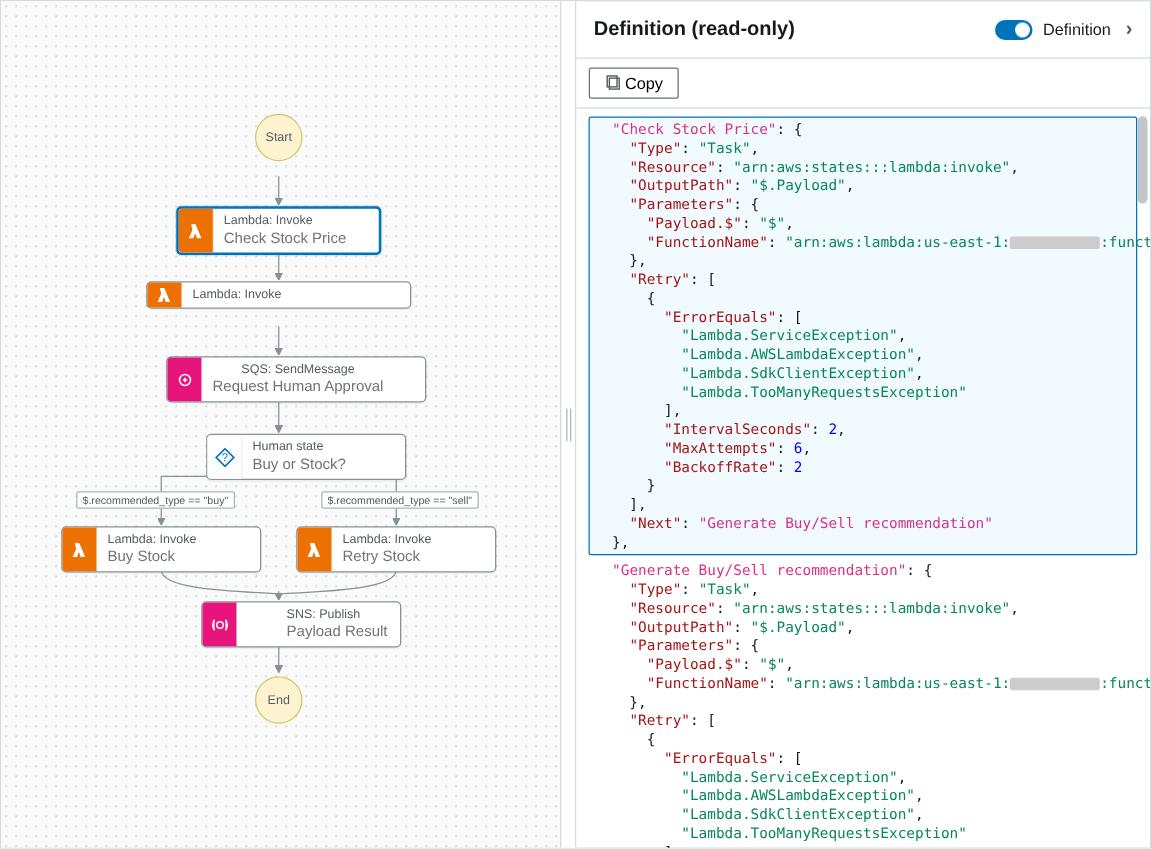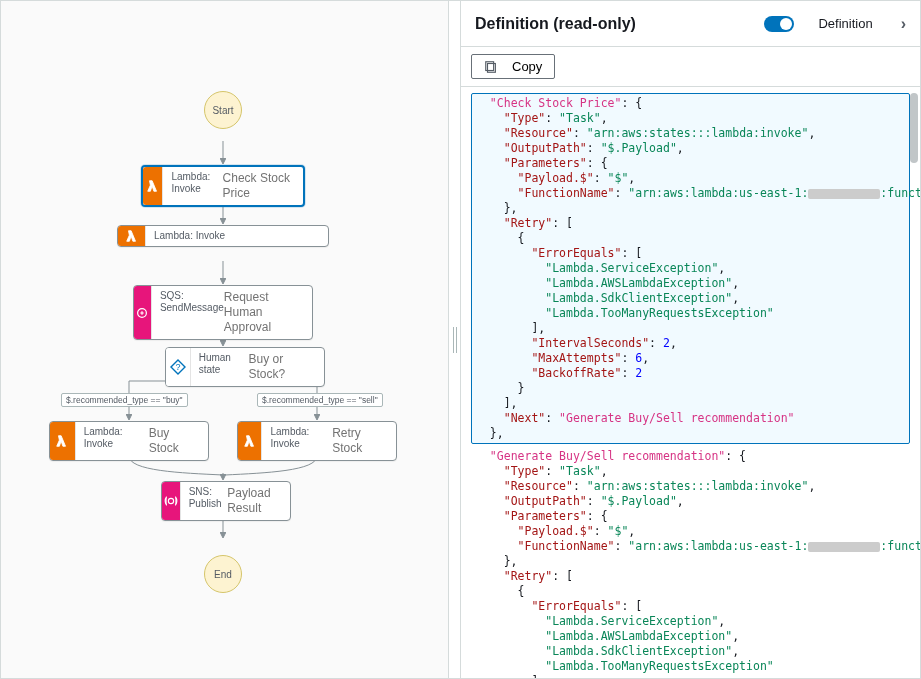--- a/index.html
+++ b/index.html
@@ -51,21 +51,21 @@
     border-top-left-radius: 3px;
     border-bottom-left-radius: 3px;
   }
   .icon-lambda { background: #ed7100; }
   .icon-sqs    { background: #e7157b; }
   .icon-sns    { background: #e7157b; }
   .icon-choice { background: #fff; }
   .node .txt {
     padding: 4px 10px 4px 8px;
     display: flex;
-    flex-direction: row;
+    flex-direction: column;
     justify-content: center;
   }
   .node .type-label { font-size: 10px; color: #545b64; line-height: 12px; }
   .node .name-label { font-size: 12px; font-weight: 400; color: #737373; line-height: 15px; }
   .terminal {
     position: absolute;
     width: 38px; height: 38px;
     border-radius: 50%;
     background: #fdf3d1;
     border: 1px solid #d5c56a;
@@ -109,21 +109,21 @@
     position: relative;
   }
   .def-header {
     height: 46px;
     border-bottom: 1px solid #d5dbdb;
     display:flex; align-items:center; justify-content:space-between;
     padding: 12px 14px;
   }
   .def-title { font-size: 16px; font-weight: 700; }
   .def-toggle-wrap {
-    display:flex; align-items:center; gap:24px;
+    display:flex; align-items:center; gap:8px;
     font-size: 13px;
   }
   .toggle {
     width: 30px; height: 16px; border-radius: 8px;
     background: #0073bb; position: relative;
     display:inline-block;
   }
   .toggle::after {
     content:""; position:absolute; right:2px; top:2px;
     width:12px; height:12px; border-radius:50%; background:#fff;
@@ -132,21 +132,21 @@
     font-size: 16px; color:#545b64; font-weight:700;
     padding-left: 4px;
   }
   .copy-bar {
     height: 40px;
     border-bottom: 1px solid #d5dbdb;
     display:flex; align-items:center;
     padding: 0 10px;
   }
   .copy-btn {
-    display:flex; align-items:flex-end; gap:14px;
+    display:flex; align-items:flex-start; gap:2px;
     border: 1px solid #687078;
     background:#fff;
     padding: 4px 12px;
     border-radius: 2px;
     font-size: 13px;
     cursor:pointer;
   }
   .code-scroll {
     flex:1; overflow:auto;
     padding: 6px 10px 10px 10px;
@@ -235,21 +235,21 @@
       <div class="icon-cell icon-lambda">
         <svg width="14" height="14" viewBox="0 0 16 16" class="svg-white">
             <path d="M4 2h3l5 12h-3L7 8l-2 6H2l3-7-1-5z"></path>
           </svg>
       </div>
       <div class="txt">
         <span class="type-label">Lambda: Invoke</span>
       </div>
     </div>
 
-    <div class="node" style="left:132px; top:284px; width:180px;">
+    <div class="node" style="left:132px; top:284px; width:208px;text-align:center;">
       <div class="icon-cell icon-sqs">
         <svg width="14" height="14" viewBox="0 0 16 16" class="svg-white">
             <circle cx="8" cy="8" r="5" fill="none" stroke="#fff" stroke-width="1.4"></circle>
             <path d="M6 8h4M8 6v4" stroke="#fff" stroke-width="1.4"></path>
           </svg>
       </div>
       <div class="txt">
         <span class="type-label">SQS: SendMessage</span>
         <span class="name-label">Request Human Approval</span>
       </div>
@@ -288,34 +288,34 @@
         <svg width="14" height="14" viewBox="0 0 16 16" class="svg-white">
             <path d="M4 2h3l5 12h-3L7 8l-2 6H2l3-7-1-5z"></path>
           </svg>
       </div>
       <div class="txt">
         <span class="type-label">Lambda: Invoke</span>
         <span class="name-label">Retry Stock</span>
       </div>
     </div>
 
-    <div class="node" style="left:160px; top:480px; width:130px;">
+    <div class="node" style="left:160px; top:480px; width:160px;justify-content:space-between;">
       <div class="icon-cell icon-sns">
         <svg width="14" height="14" viewBox="0 0 16 16" class="svg-white">
             <circle cx="8" cy="8" r="3" fill="none" stroke="#fff" stroke-width="1.3"></circle>
             <path d="M3 3c-2 3-2 7 0 10M13 3c2 3 2 7 0 10" fill="none" stroke="#fff" stroke-width="1.3"></path>
           </svg>
       </div>
       <div class="txt">
         <span class="type-label">SNS: Publish</span>
         <span class="name-label">Payload Result</span>
       </div>
     </div>
 
-    <div class="terminal" style="left:203px; top:554px;">
+    <div class="terminal" style="left:203px; top:540px;">
       <span>End</span>
     </div>
   </div>
 
   <div class="splitter">
       <div class="grip"></div>
     </div>
 
   <div class="code-pane">
     <div class="def-header">

